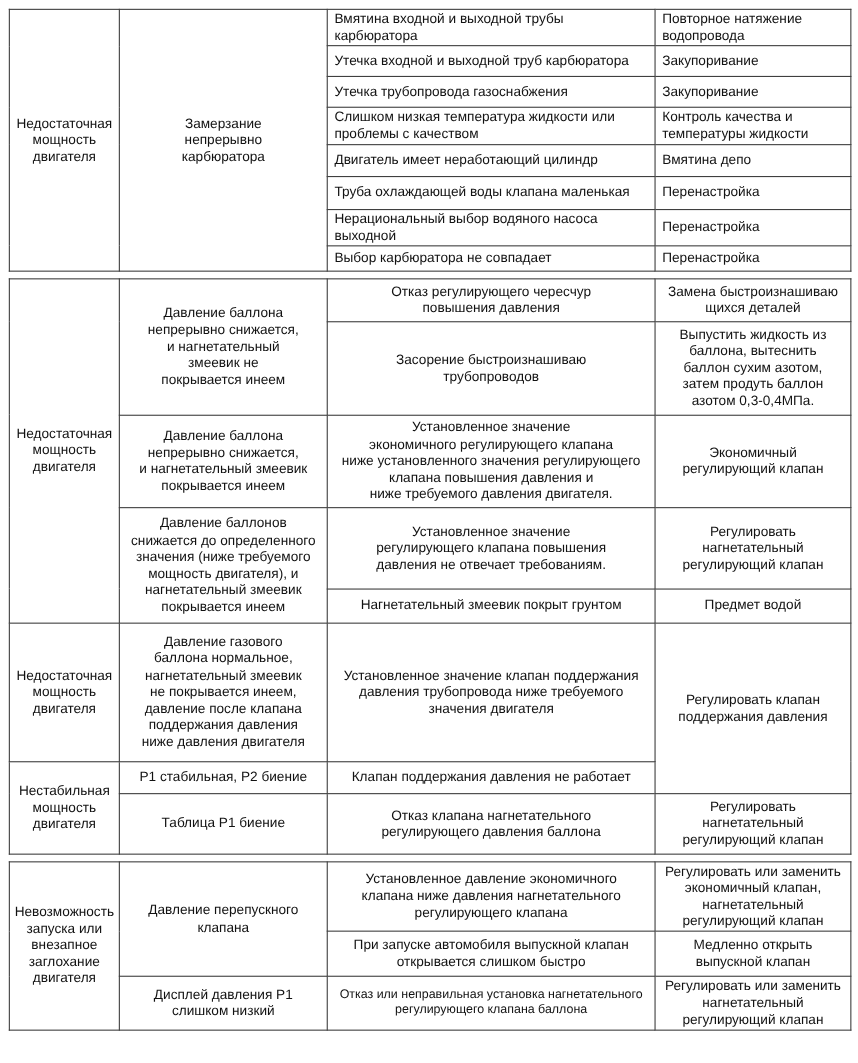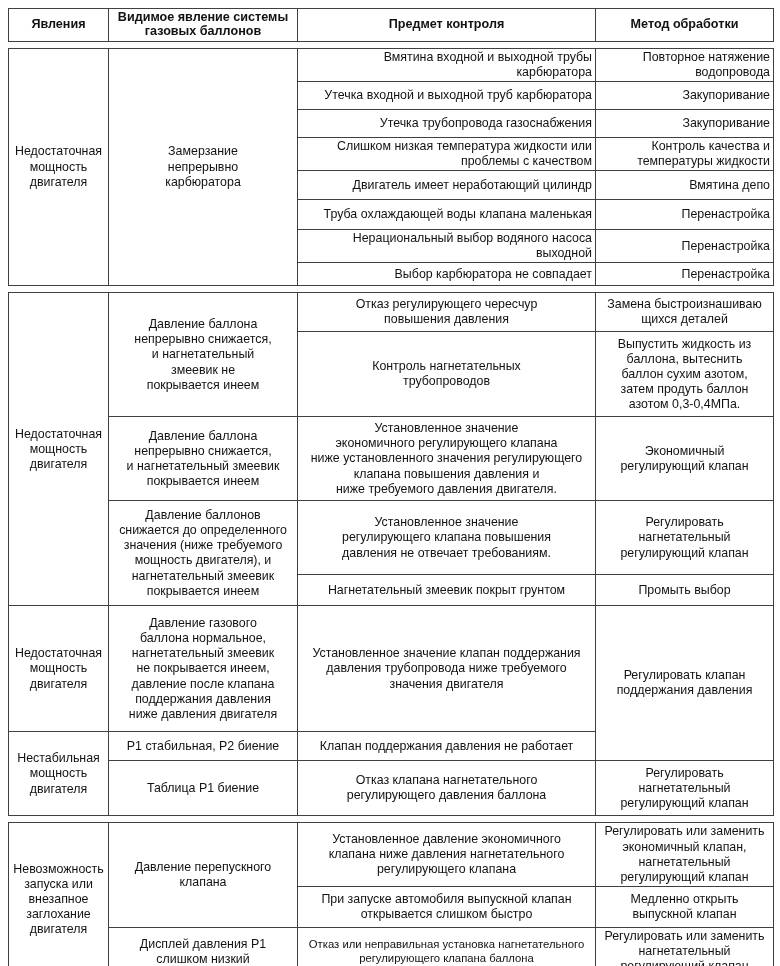--- a/index.html
+++ b/index.html
@@ -32,49 +32,32 @@
     line-height: 1.22;
     overflow: hidden;
   }
   table.t td.hc {
     font-weight: bold;
     font-size: 12.6px;
     line-height: 1.1;
     padding: 2px 2px;
   }
   table.t td.left {
-    text-align: right;
+    text-align: left;
     padding-left: 6px;
   }
   table.t td.fs11 {
     font-size: 11.3px;
   }
 </style>
 </head>
 <body>
 
 <div class="page">
 
-  <table class="t">
-    <colgroup>
-        <col style="width:100px">
-        <col style="width:189px">
-        <col style="width:298px">
-        <col style="width:178px">
-      </colgroup>
-    <tbody>
-        <tr style="height:25px">
-      <td class="hc">Явления</td>
-      <td class="hc">Видимое явление системы
-газовых баллонов</td>
-      <td class="hc">Предмет контроля</td>
-      <td class="hc">Метод обработки</td>
-    </tr>
-  </tbody>
-    </table>
 
   <table class="t">
     <colgroup>
         <col style="width:100px">
         <col style="width:189px">
         <col style="width:298px">
         <col style="width:178px">
       </colgroup>
     <tbody>
         <tr style="height:31px">
@@ -139,21 +122,21 @@
 непрерывно снижается,
 и нагнетательный
 змеевик не
 покрывается инеем</td>
       <td>Отказ регулирующего чересчур
 повышения давления</td>
       <td>Замена быстроизнашиваю
 щихся деталей</td>
     </tr>
     <tr style="height:85px">
-      <td>Контроль нагнетательных
+      <td>Засорение быстроизнашиваю
 трубопроводов</td>
       <td>Выпустить жидкость из
 баллона, вытеснить
 баллон сухим азотом,
 затем продуть баллон
 азотом 0,3-0,4МПа.</td>
     </tr>
     <tr style="height:84px">
       <td>Давление баллона
 непрерывно снижается,
@@ -176,21 +159,21 @@
 покрывается инеем</td>
       <td>Установленное значение
 регулирующего клапана повышения
 давления не отвечает требованиям.</td>
       <td>Регулировать
 нагнетательный
 регулирующий клапан</td>
     </tr>
     <tr style="height:31px">
       <td>Нагнетательный змеевик покрыт грунтом</td>
-      <td>Промыть выбор</td>
+      <td>Предмет водой</td>
     </tr>
     <tr style="height:126px">
       <td>Недостаточная
 мощность
 двигателя</td>
       <td>Давление газового
 баллона нормальное,
 нагнетательный змеевик
 не покрывается инеем,
 давление после клапана

